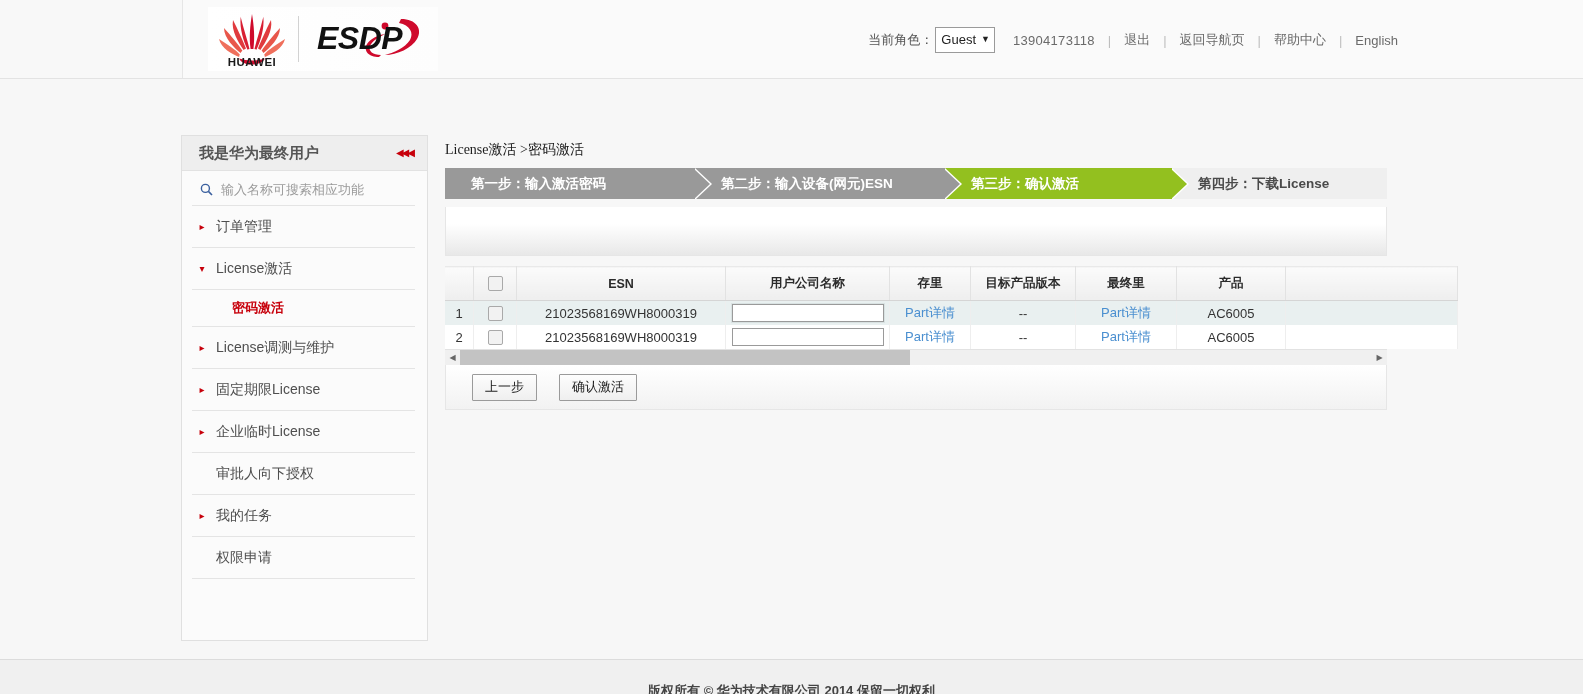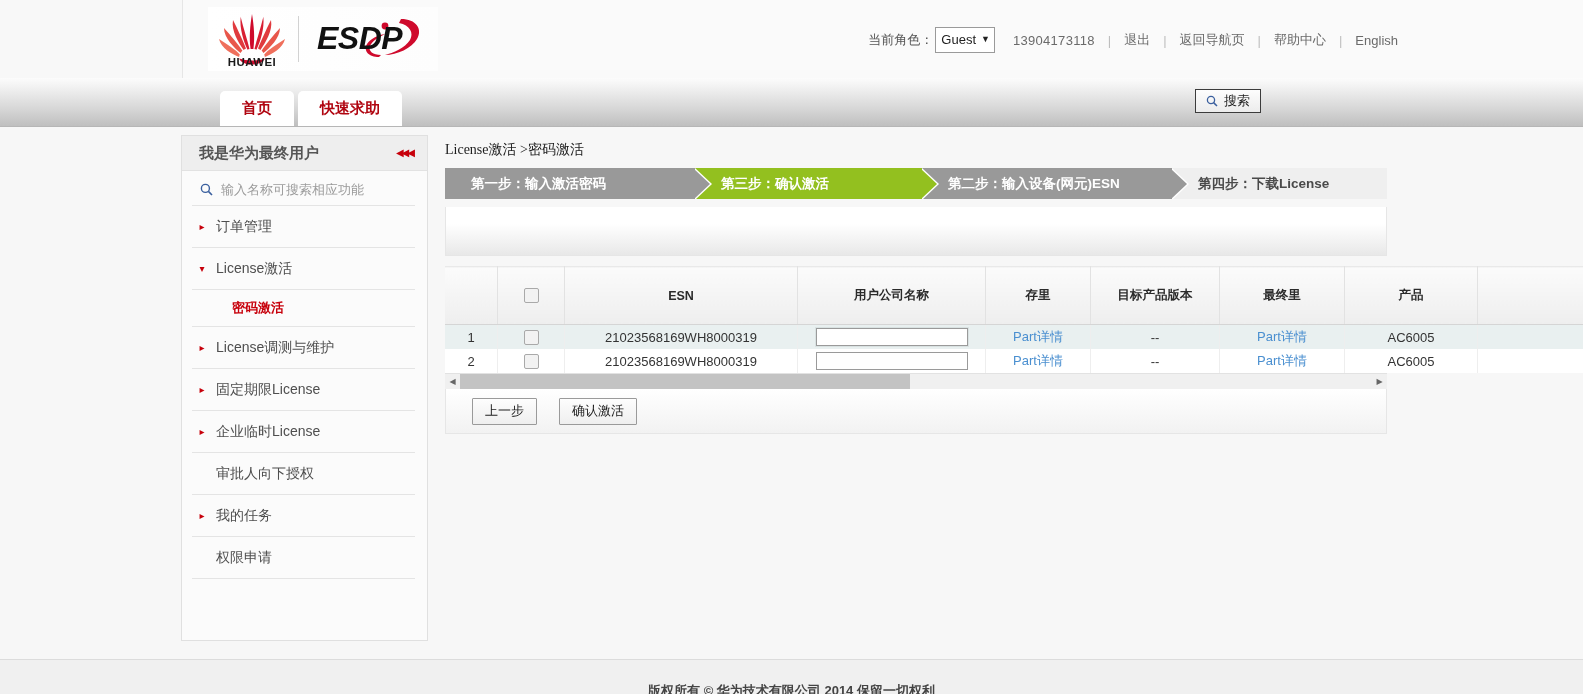--- a/index.html
+++ b/index.html
@@ -316,21 +316,21 @@
   table.grid th {
     background: linear-gradient(to bottom,#fbfbfb,#eeeeee);
     border-bottom: 1px solid #d5d5d5;
     border-top: 1px solid #e9e9e9;
     border-right: 1px solid #e2e2e2;
     height: 25px;
     font-size: 12.5px;
     font-weight: bold;
     color: #2b2b2b;
     text-align: center;
-    padding: 16px;
+    padding: 4px;
   }
   table.grid td {
     height: 24px;
     padding: 0 4px;
     border-right: 1px solid #eeeeee;
     text-align: center;
     color: #333;
     font-size: 13px;
   }
   table.grid tr.row-hl td { background: #e9f0f0; }
@@ -489,40 +489,20 @@
       <a href="#">退出</a>
       <span class="sep">|</span>
       <a href="#">返回导航页</a>
       <span class="sep">|</span>
       <a href="#">帮助中心</a>
       <span class="sep">|</span>
       <a href="#">English</a>
     </div>
   </div>
 
-  <div class="navbar">
-    <div class="navbar-leftpanel"></div>
-    <div class="tabs">
-      <div class="tab">
-        <span>首页</span>
-      </div>
-      <div class="tab">
-        <span>快速求助</span>
-      </div>
-    </div>
-    <div class="search-btn">
-      <span class="mag">
-        <svg width="12" height="12" viewBox="0 0 12 12">
-          <circle cx="5" cy="5" r="3.6" fill="none" stroke="#3a5f9e" stroke-width="1.3"></circle>
-          <line x1="7.6" y1="7.6" x2="11" y2="11" stroke="#3a5f9e" stroke-width="1.5"></line>
-        </svg>
-      </span>
-      <span>搜索</span>
-    </div>
-  </div>
 
   <div class="sidebar">
     <div class="sb-head">
       <span class="title">我是华为最终用户</span>
       <span class="collapse-icon">◀◀◀</span>
     </div>
 
     <div class="sb-search">
       <span class="mag">
         <svg width="13" height="13" viewBox="0 0 13 13">
@@ -578,27 +558,27 @@
   <div class="main">
 
     <div class="breadcrumb">License激活 &gt;密码激活</div>
 
     <div class="steps">
       <div class="step done w1">
         <span class="step-txt">第一步：输入激活密码</span>
         <span class="notch"></span>
         <span class="notch-in"></span>
       </div>
+      <div class="step done w2">
+        <span class="step-txt">第二步：输入设备(网元)ESN</span>
+        <span class="notch"></span>
+        <span class="notch-in"></span>
+      </div>
       <div class="step active w3">
         <span class="step-txt">第三步：确认激活</span>
-        <span class="notch"></span>
-        <span class="notch-in"></span>
-      </div>
-      <div class="step done w2">
-        <span class="step-txt">第二步：输入设备(网元)ESN</span>
         <span class="notch"></span>
         <span class="notch-in"></span>
       </div>
       <div class="step todo w4">
         <span class="step-txt">第四步：下载License</span>
       </div>
     </div>
 
     <div class="panel-empty"></div>
 

